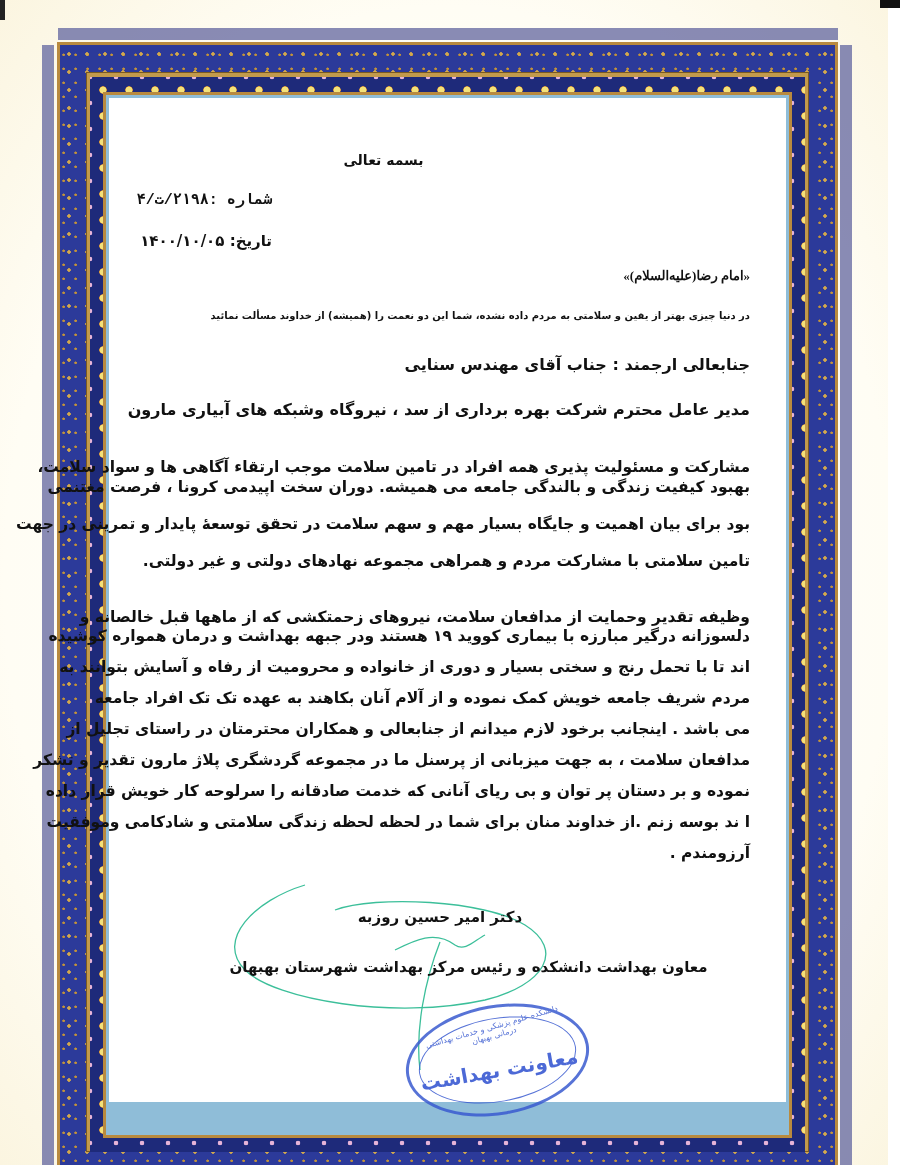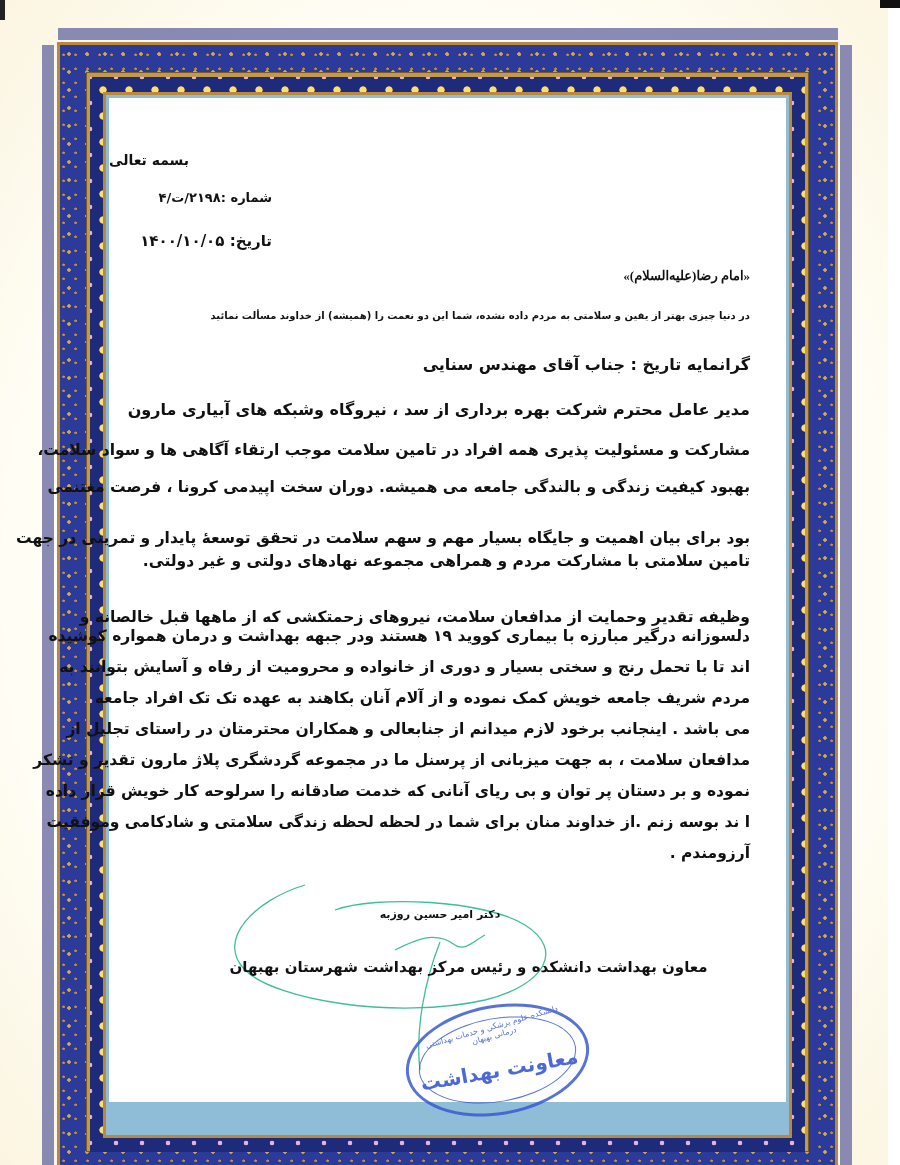--- a/index.html
+++ b/index.html
@@ -75,38 +75,38 @@
   .content-area {
     position:absolute; left:109px; top:98px; width:677px; height:1004px;
     background:#ffffff;
   }
 
   
   .doc-text {
     position:absolute; direction:rtl; color:#111; font-weight:bold;
     font-family:"DejaVu Sans", sans-serif; white-space:nowrap;
   }
-  .heading { left:109px; width:549px; text-align:left; top:152px; font-size:14px; }
-  .meta-number { right:628px; top:190px; font-size:13px; }
+  .heading { left:109px; width:549px; text-align:center; top:152px; font-size:14px; }
+  .meta-number { right:628px; top:190px; font-size:15px;font-family:Liberation Mono, monospace; }
   .meta-date { right:628px; top:232px; font-size:15px;margin-left:40px; }
   .quote-source { right:150px; top:268px; font-size:13px;font-family:Liberation Serif, serif; }
   .quote-body { right:150px; top:310px; font-size:10px; }
   .addressee { right:150px; top:355px; font-size:16px; }
   .addressee-title { right:150px; top:400px; font-size:16px; }
 
   .para {
     position:absolute; right:150px; width:610px; direction:rtl; text-align:justify;
     font-weight:bold; color:#111; font-size:15.5px;
     font-family:"DejaVu Sans", sans-serif;
   }
   .para1 { top:441px; }
   .para2 { top:596px; }
   .line-row { position:absolute; right:0; white-space:nowrap; direction:rtl; }
 
-  .signer-name { left:109px; width:662px; text-align:center; top:908px; font-size:11px; }
+  .signer-name { left:109px; width:662px; text-align:center; top:908px; font-size:15px; }
   .signer-title { left:109px; width:659px; text-align:center; top:958px; font-size:15px; padding-left:60px; box-sizing:border-box; }
 
   .signature { position:absolute; left:225px; top:870px; width:360px; height:200px; }
 
   .stamp {
     position:absolute; left:405px; top:1005px; width:185px; height:110px;
     border:3px solid #3a5bd0; border-radius:50%; box-sizing:border-box;
     transform:rotate(-10deg); opacity:.85;
   }
   .stamp-inner {
@@ -144,27 +144,27 @@
 <div class="frame-inner-line"></div>
 <div class="content-area"></div>
 
 <div class="doc-text heading">بسمه تعالی</div>
 <div class="doc-text meta-number">شماره :۲۱۹۸/ت/۴</div>
 <div class="doc-text meta-date">تاریخ: ۱۴۰۰/۱۰/۰۵</div>
 
 <div class="doc-text quote-source">«امام رضا(علیه‌السلام)»</div>
 <div class="doc-text quote-body">در دنیا چیزی بهتر از یقین و سلامتی به مردم داده نشده، شما این دو نعمت را (همیشه) از خداوند مسألت نمائید</div>
 
-<div class="doc-text addressee">گرانمایه تاریخ : جناب آقای مهندس سنایی</div>
+<div class="doc-text addressee">جنابعالی ارجمند : جناب آقای مهندس سنایی</div>
 <div class="doc-text addressee-title">مدیر عامل محترم شرکت بهره برداری از سد ، نیروگاه وشبکه های آبیاری مارون</div>
 
 <div class="para para1">
-  <div class="line-row" style="top:0px">مشارکت و مسئولیت پذیری همه افراد در تامین سلامت موجب ارتقاء آگاهی ها و سواد سلامت،</div>
+  <div class="line-row" style="top:17px">مشارکت و مسئولیت پذیری همه افراد در تامین سلامت موجب ارتقاء آگاهی ها و سواد سلامت،</div>
   <div class="line-row" style="top:37px">بهبود کیفیت زندگی و بالندگی جامعه می همیشه. دوران سخت اپیدمی کرونا ، فرصت مغتنمی</div>
-  <div class="line-row" style="top:88px">بود برای بیان اهمیت و جایگاه بسیار مهم و سهم سلامت در تحقق توسعهٔ پایدار و تمرینی در جهت</div>
+  <div class="line-row" style="top:74px">بود برای بیان اهمیت و جایگاه بسیار مهم و سهم سلامت در تحقق توسعهٔ پایدار و تمرینی در جهت</div>
   <div class="line-row" style="top:111px">تامین سلامتی با مشارکت مردم و همراهی مجموعه نهادهای دولتی و غیر دولتی.</div>
 </div>
 
 <div class="para para2">
   <div class="line-row" style="top:12px">وظیفه تقدیر وحمایت از مدافعان سلامت، نیروهای زحمتکشی که از ماهها قبل  خالصانه و</div>
   <div class="line-row" style="top:31px">دلسوزانه درگیر مبارزه با بیماری کووید ۱۹ هستند  ودر جبهه بهداشت و درمان همواره کوشیده</div>
   <div class="line-row" style="top:62px">اند تا با تحمل رنج و سختی بسیار و دوری از خانواده و محرومیت از رفاه و آسایش بتوانند به</div>
   <div class="line-row" style="top:93px">مردم شریف جامعه خویش کمک نموده و از آلام آنان بکاهند به عهده تک تک افراد جامعه</div>
   <div class="line-row" style="top:124px">می باشد . اینجانب برخود لازم میدانم از جنابعالی  و همکاران محترمتان در راستای تجلیل از</div>
   <div class="line-row" style="top:155px">مدافعان سلامت ،  به جهت میزبانی از پرسنل ما در مجموعه گردشگری پلاژ مارون تقدیر و تشکر</div>

